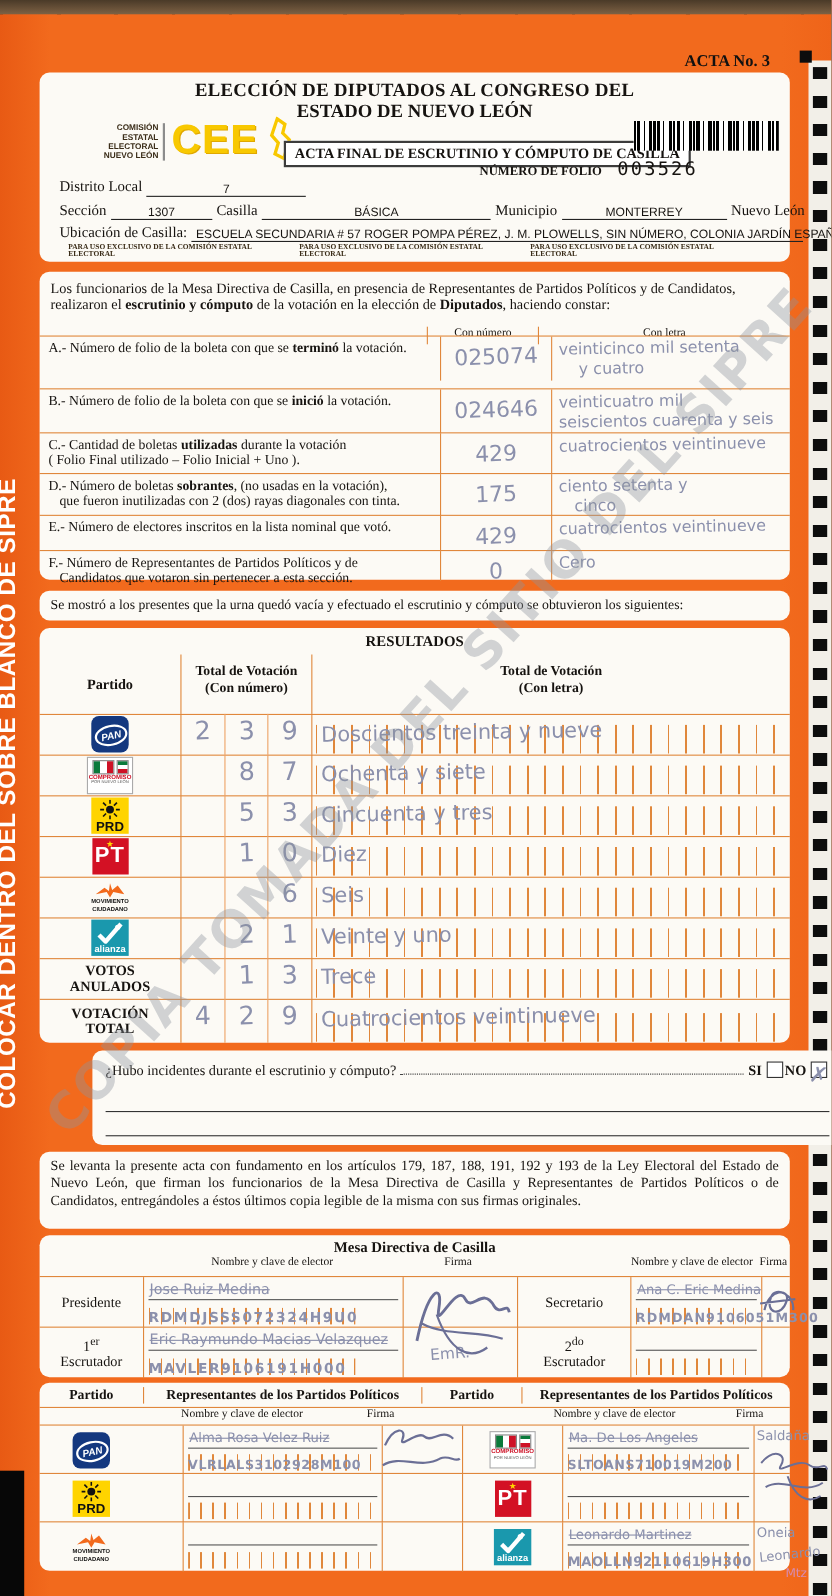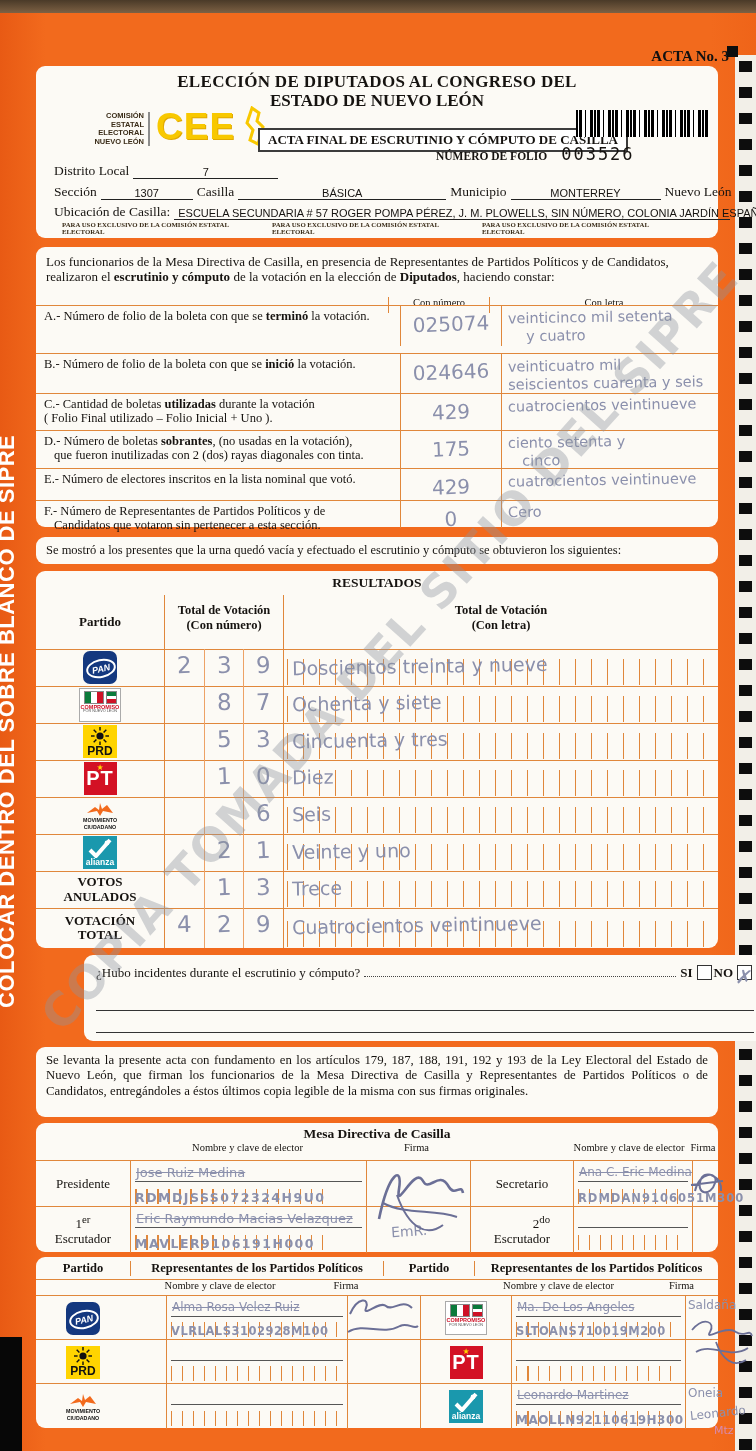--- a/index.html
+++ b/index.html
@@ -10,21 +10,21 @@
   .top-strip{position:absolute;left:0;top:0;width:756px;height:13px;
      background:linear-gradient(#4a3a28,#7d6144),repeating-linear-gradient(90deg,rgba(0,0,0,.55) 0 3px,transparent 3px 52px);}
   .right-strip{position:absolute;right:0;top:55px;bottom:0;width:21px;background:#f2efe8;}
   .right-strip .dashes{position:absolute;left:4px;top:6px;bottom:0;width:13px;
      background:repeating-linear-gradient(180deg,#0d0d0d 0 11px,transparent 11px 26px);}
   .corner-black{position:absolute;left:0;top:1337px;width:22px;height:114px;background:#070707;}
   .tr-square{position:absolute;left:727px;top:46px;width:11px;height:11px;background:#0d0d0d;}
   .side-text{position:absolute;left:-6px;top:1008px;transform:rotate(-90deg);transform-origin:0 0;
      white-space:nowrap;color:#fff;font-family:"Liberation Sans",sans-serif;font-weight:bold;
      font-size:22px;letter-spacing:.5px;}
-  .acta-no{position:absolute;right:27px;top:48px;font-weight:bold;font-size:15px;color:#111;}
+  .acta-no{position:absolute;right:56px;top:48px;font-weight:bold;font-size:15px;color:#111;}
   .watermark{position:absolute;left:30px;top:1005px;transform:rotate(-48deg);transform-origin:0 0;
      white-space:nowrap;font-family:"DejaVu Sans",sans-serif;font-weight:bold;font-size:46px;
      letter-spacing:2px;color:#8d949e;opacity:.38;z-index:40;pointer-events:none;}
   .card{position:absolute;left:36px;width:682px;background:#fcfaf5;border-radius:9px;color:#161310;}
   
   .c-head{top:66px;height:172px;}
   .t1{position:absolute;left:0;right:0;top:6px;text-align:center;font-weight:bold;font-size:17px;letter-spacing:.3px;}
   .t2{position:absolute;left:0;right:0;top:25px;text-align:center;font-weight:bold;font-size:17px;}
   .org{position:absolute;left:16px;top:46px;width:92px;text-align:right;font-family:"Liberation Sans",sans-serif;
        font-weight:bold;font-size:7.5px;line-height:1.15;color:#3a2c18;}
@@ -116,21 +116,21 @@
   .legal-p{padding:6px 10px;font-size:12.8px;line-height:1.2;text-align:justify;}
   
   .c-mesa{top:1123px;height:129px;}
   .mesa-title{text-align:center;font-weight:bold;font-size:13.5px;padding-top:3px;}
   .mesa-h{display:flex;font-size:10.5px;height:16px;}
   .mesa-grid{position:absolute;left:0;right:0;top:37px;bottom:0;}
   .m-row{position:absolute;left:0;right:0;height:46px;display:flex;border-top:1.6px solid #e0873b;}
   .m-role{width:94px;display:flex;align-items:center;justify-content:center;font-size:13px;text-align:center;line-height:1.1;}
   .m-name{width:235px;border-left:1.6px solid #e0873b;position:relative;}
   .m-firma{width:103px;border-left:1.6px solid #e0873b;position:relative;}
-  .m-role2{width:102px;border-left:1.6px solid #e0873b;display:flex;align-items:center;justify-content:center;font-size:13px;text-align:right;line-height:1.1;}
+  .m-role2{width:102px;border-left:1.6px solid #e0873b;display:flex;align-items:center;justify-content:center;font-size:13px;text-align:center;line-height:1.1;}
   .m-name2{width:118px;border-left:1.6px solid #e0873b;position:relative;}
   .m-firma2{flex:1;border-left:1.6px solid #e0873b;position:relative;}
   .nameline{position:absolute;left:4px;right:4px;top:20px;border-bottom:1.2px solid #555;}
   .clave-ticks{position:absolute;left:4px;bottom:3px;height:15px;width:80%;
      background:repeating-linear-gradient(90deg,#e0873b 0 1.5px,transparent 1.5px 11px);}
   .hw-name{position:absolute;left:5px;top:4px;font-size:13px;white-space:nowrap;z-index:3;text-decoration:line-through;text-decoration-color:#8b90ac;}
   .hw-clave{position:absolute;left:4px;bottom:2px;font-size:12.5px;letter-spacing:1.5px;white-space:nowrap;z-index:3;font-weight:bold;}
   .sig{position:absolute;z-index:4;}
   .hw-sig{font-size:14px;transform:rotate(-4deg);}
   

